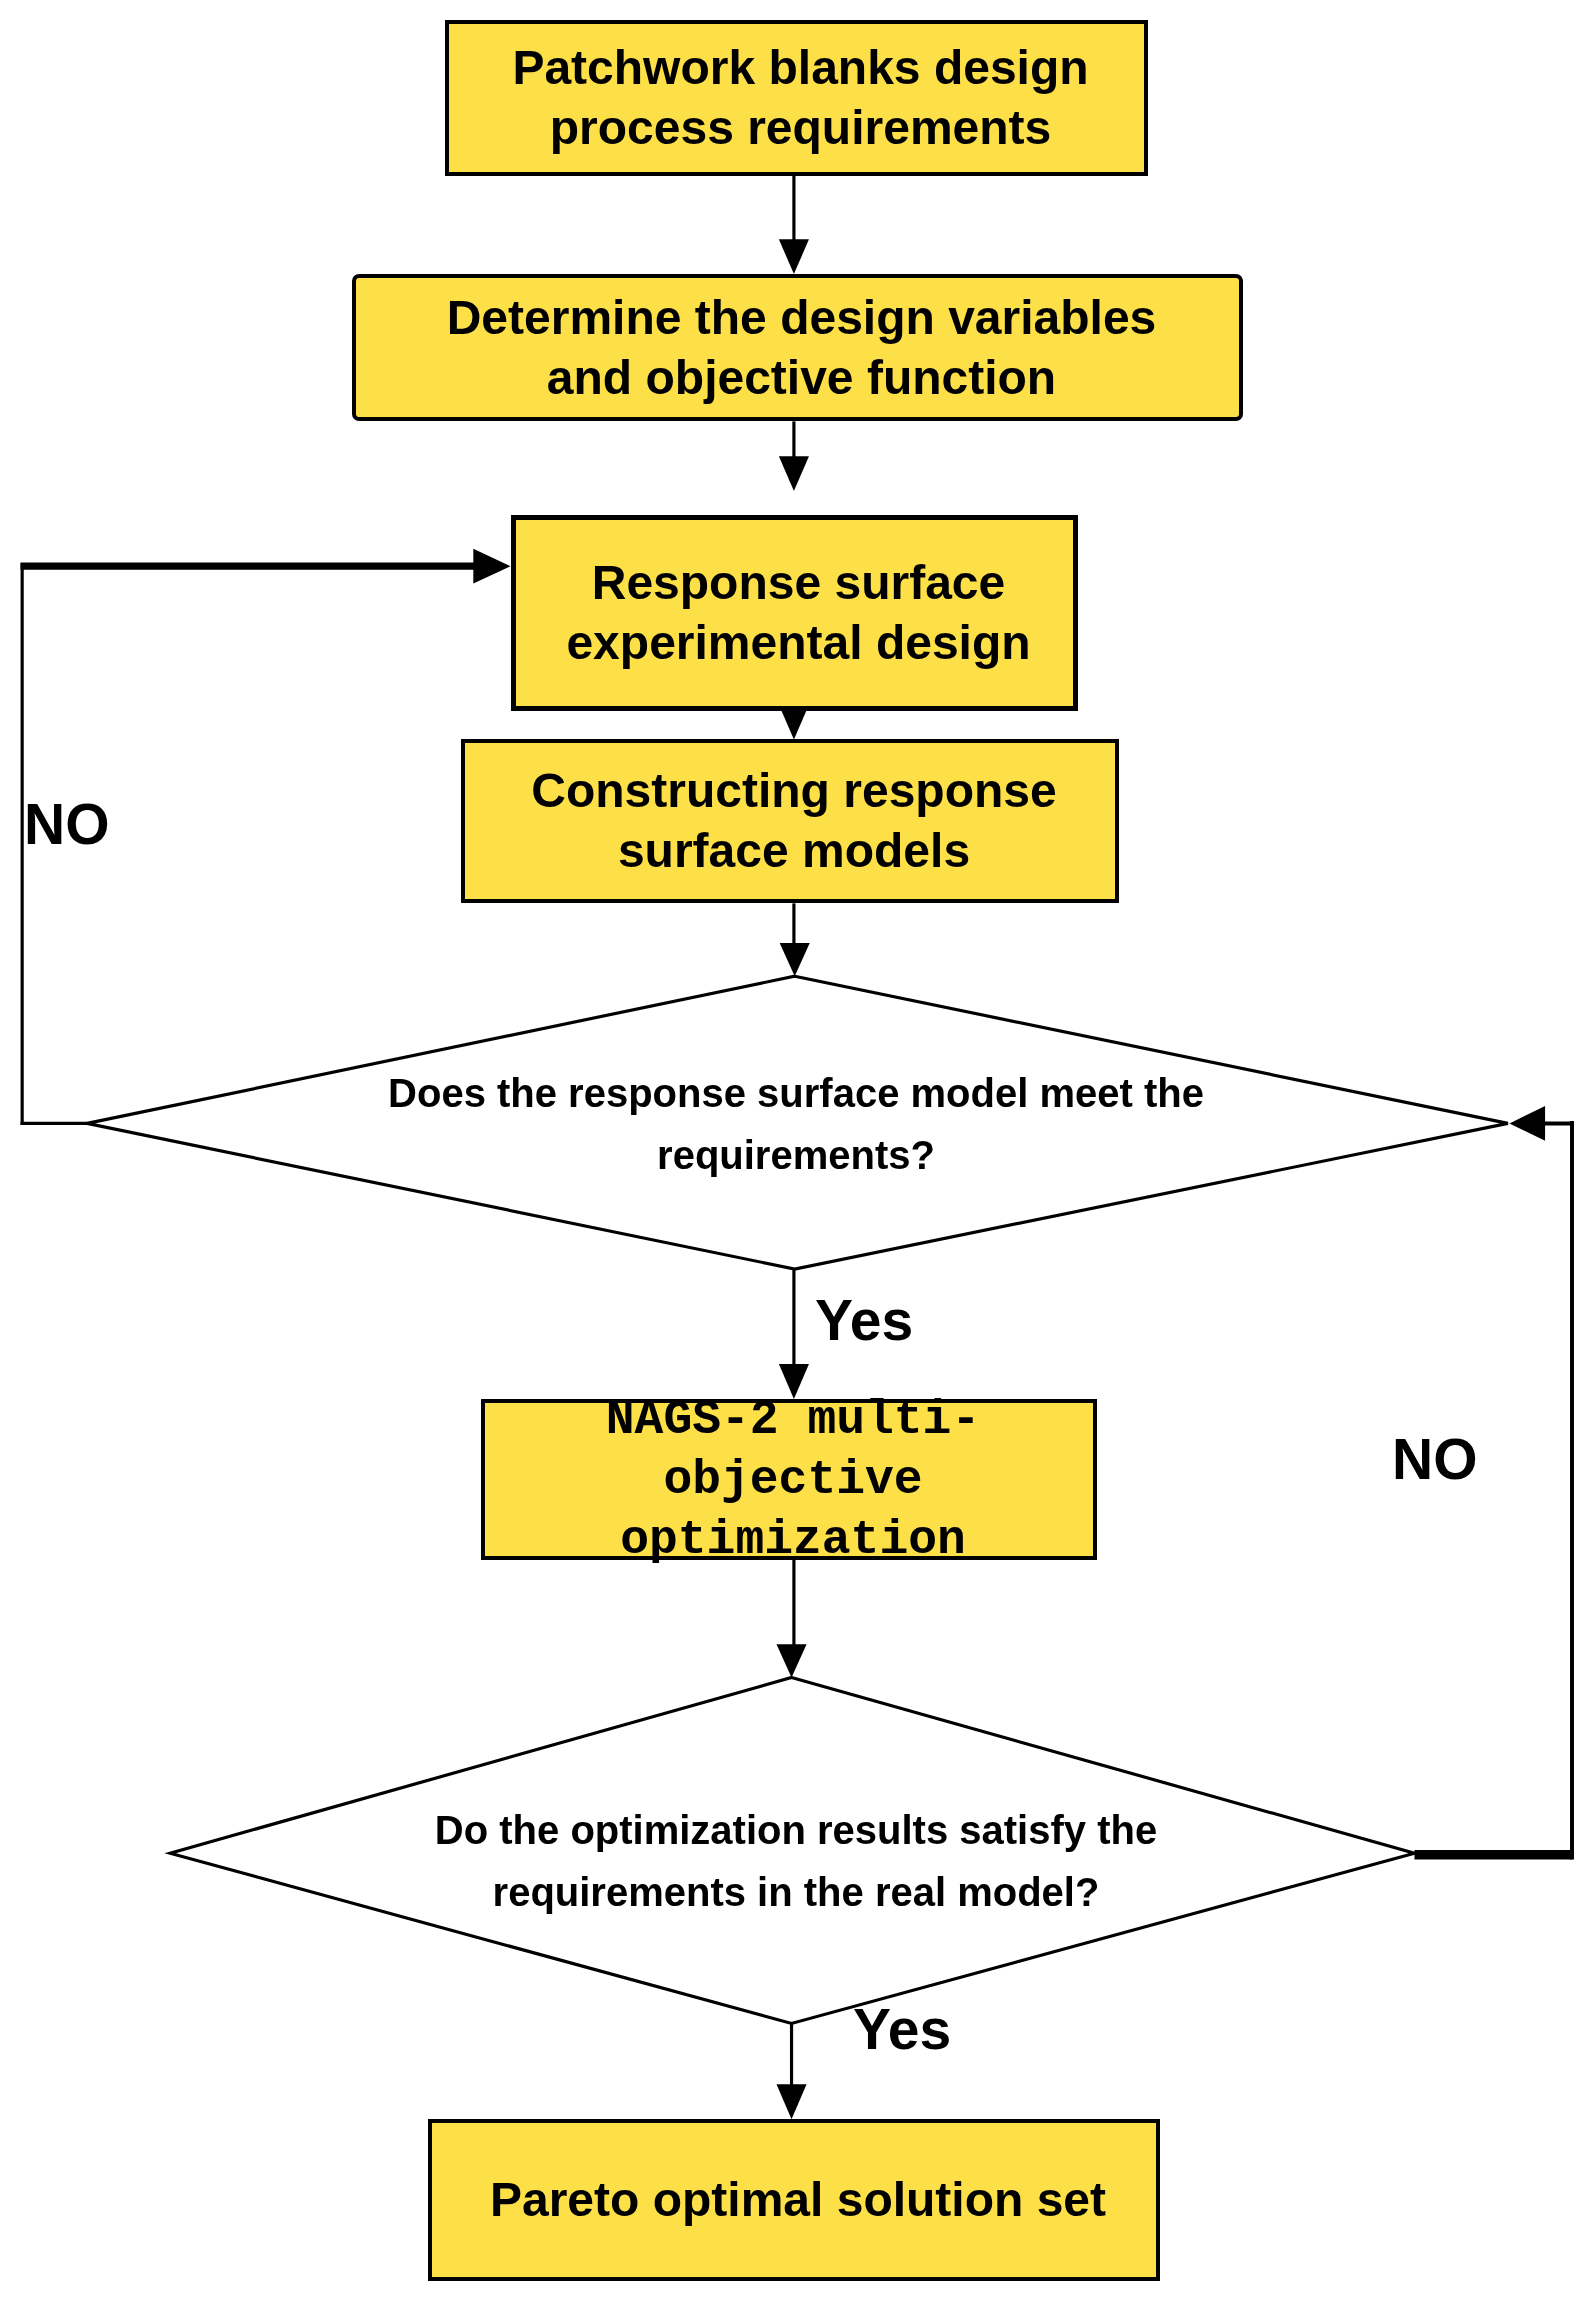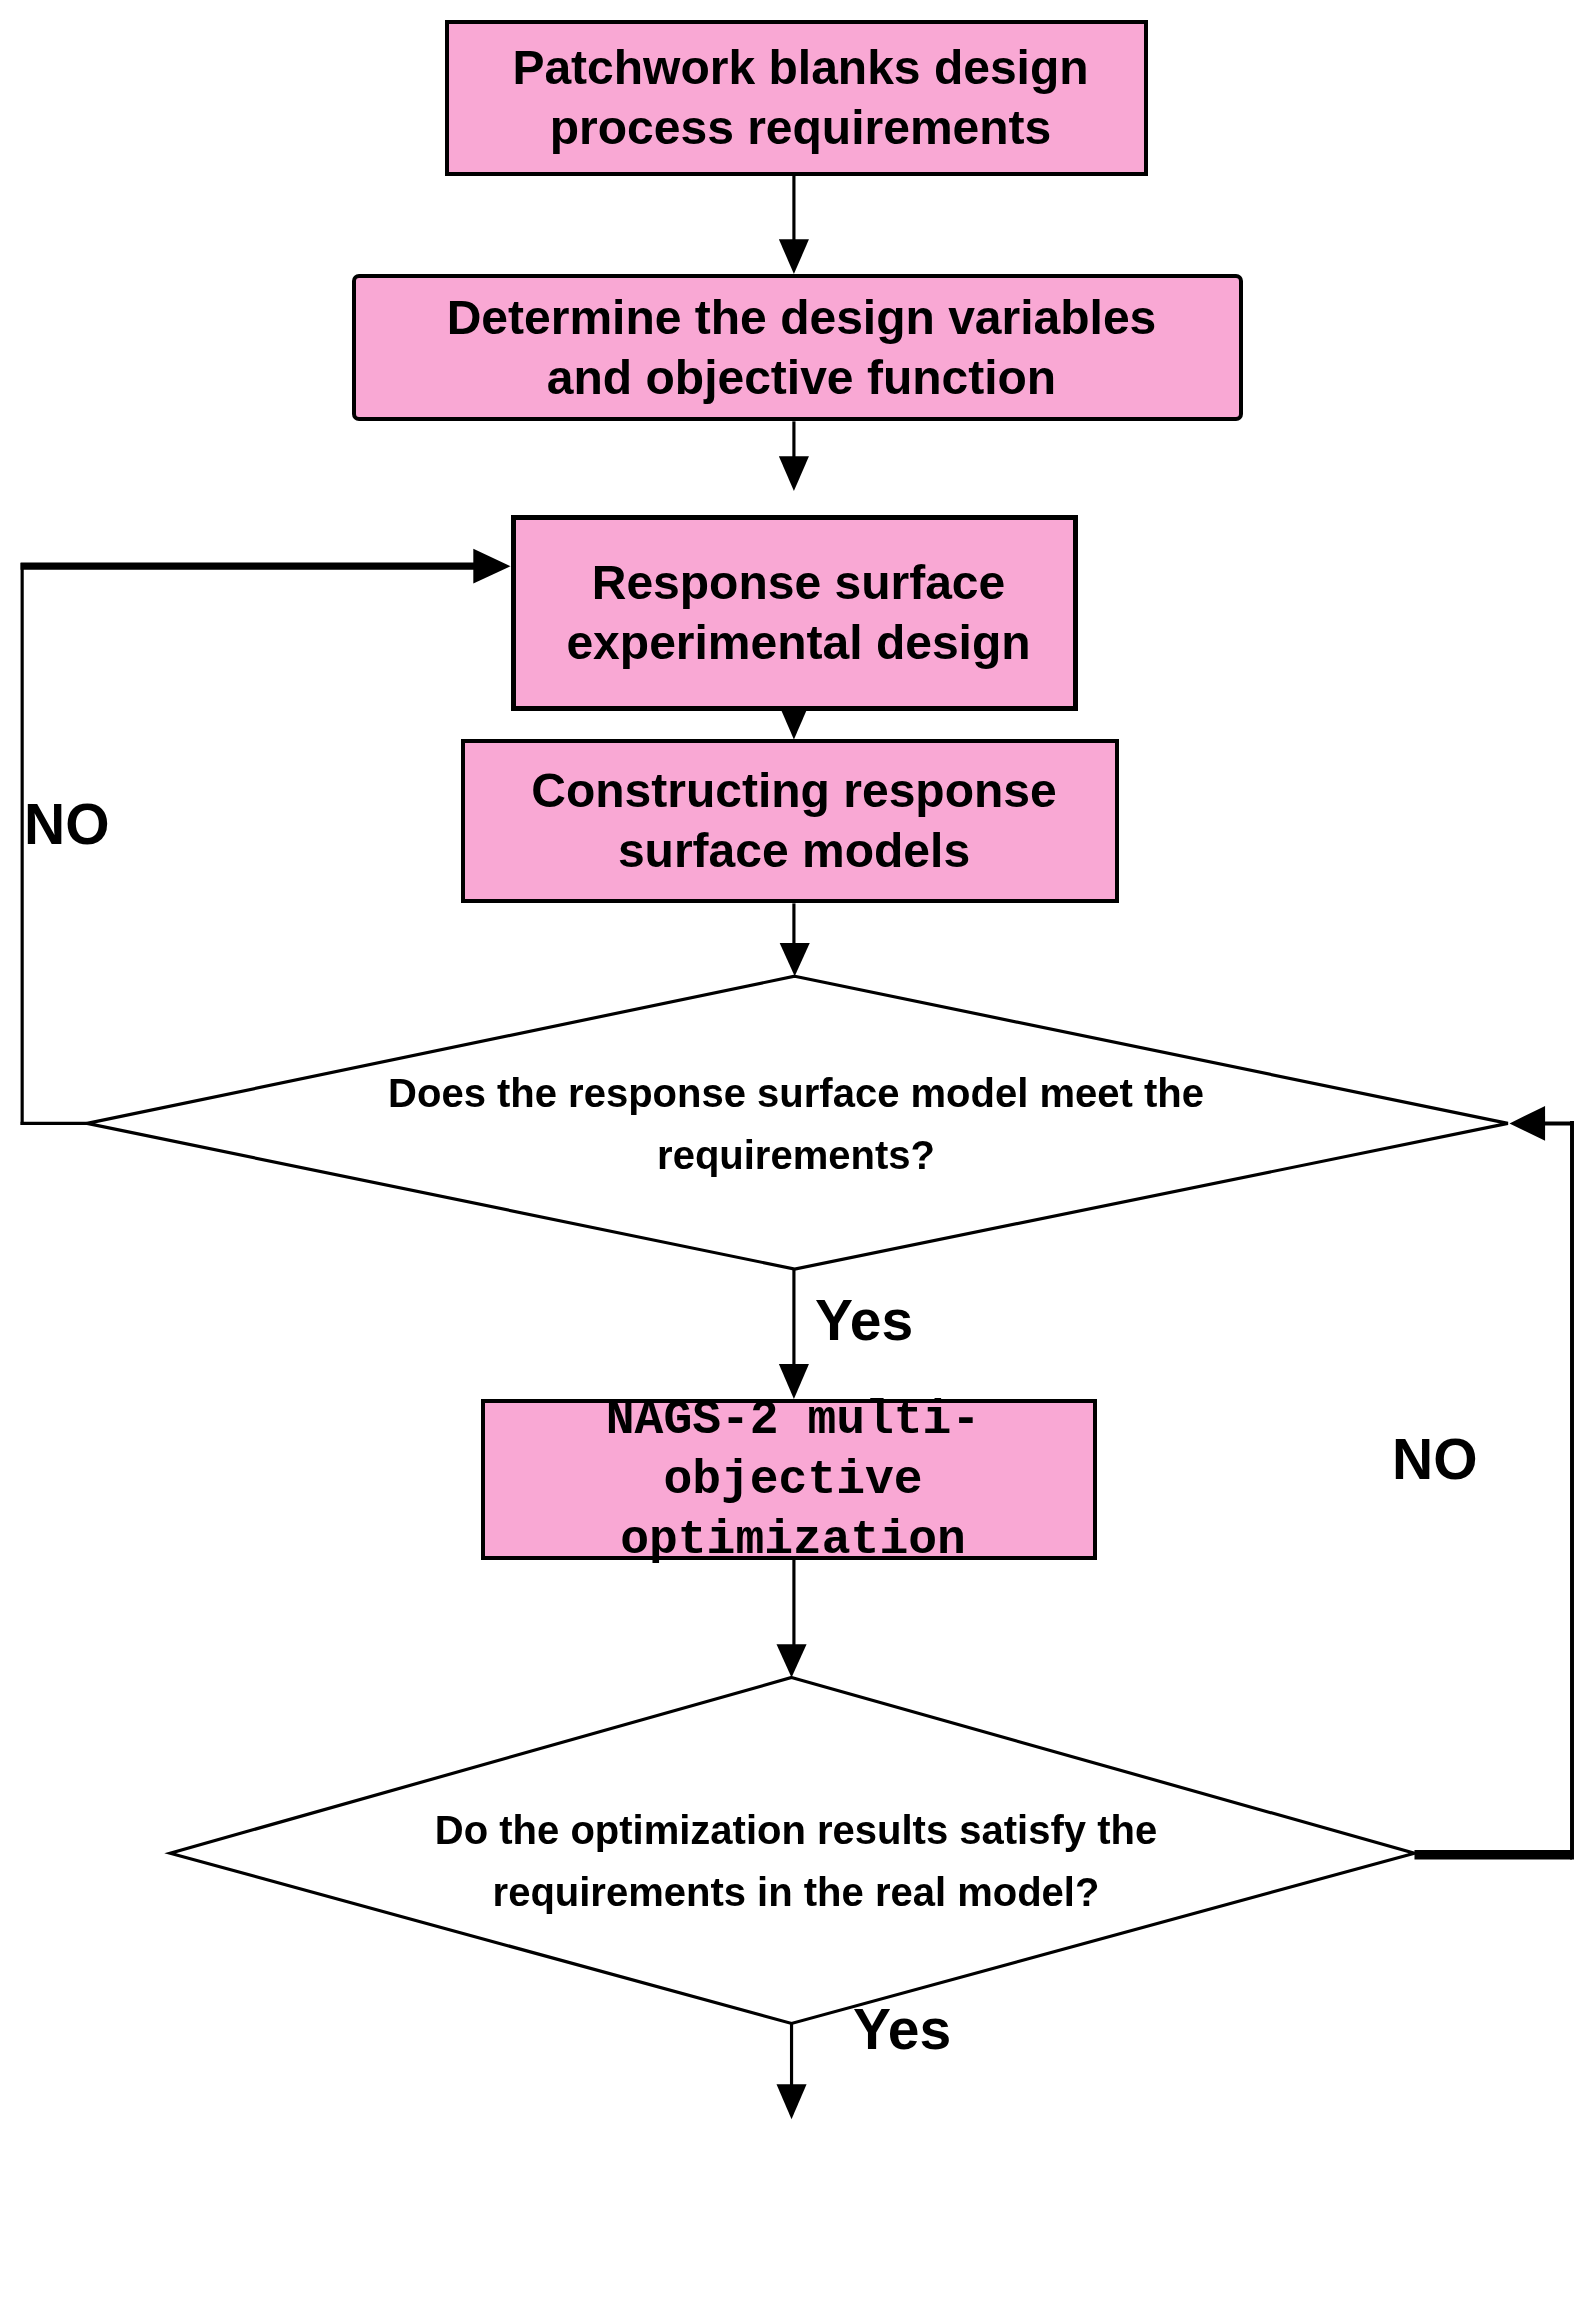--- a/index.html
+++ b/index.html
@@ -20,21 +20,21 @@
     position: absolute;
     left: 0;
     top: 0;
     width: 1591px;
     height: 2307px;
     pointer-events: none;
   }
   .node {
     position: absolute;
     box-sizing: border-box;
-    background: #f9a8d4;
+    background: #fde047;
     border: 4px solid #000000;
     display: flex;
     align-items: center;
     justify-content: center;
     text-align: center;
     padding-left: 8px;
   }
   .node.thick {
     border-width: 5.5px;
   }
@@ -120,20 +120,23 @@
   <div class="node" style="left:461px; top:739px; width:658px; height:164px;">
     <span class="node-label">Constructing response
 surface models</span>
   </div>
 
   <div class="node" style="left:481px; top:1399px; width:616px; height:161px;font-family:Liberation Mono, monospace;">
     <span class="node-label">NAGS-2 multi-objective
 optimization</span>
   </div>
 
+  <div class="node" style="left:428px; top:2119px; width:732px; height:162px;">
+    <span class="node-label">Pareto optimal solution set</span>
+  </div>
 
   <div class="diamond-label" style="left:222px; top:1062px; width:1148px;">Does the response surface model meet the
 requirements?</div>
 
   <div class="diamond-label" style="left:242px; top:1799px; width:1108px;">Do the optimization results satisfy the
 requirements in the real model?</div>
 
   <div class="edge-label" style="left:24px; top:793px;">NO</div>
 
   <div class="edge-label" style="left:815px; top:1289px;">Yes</div>

